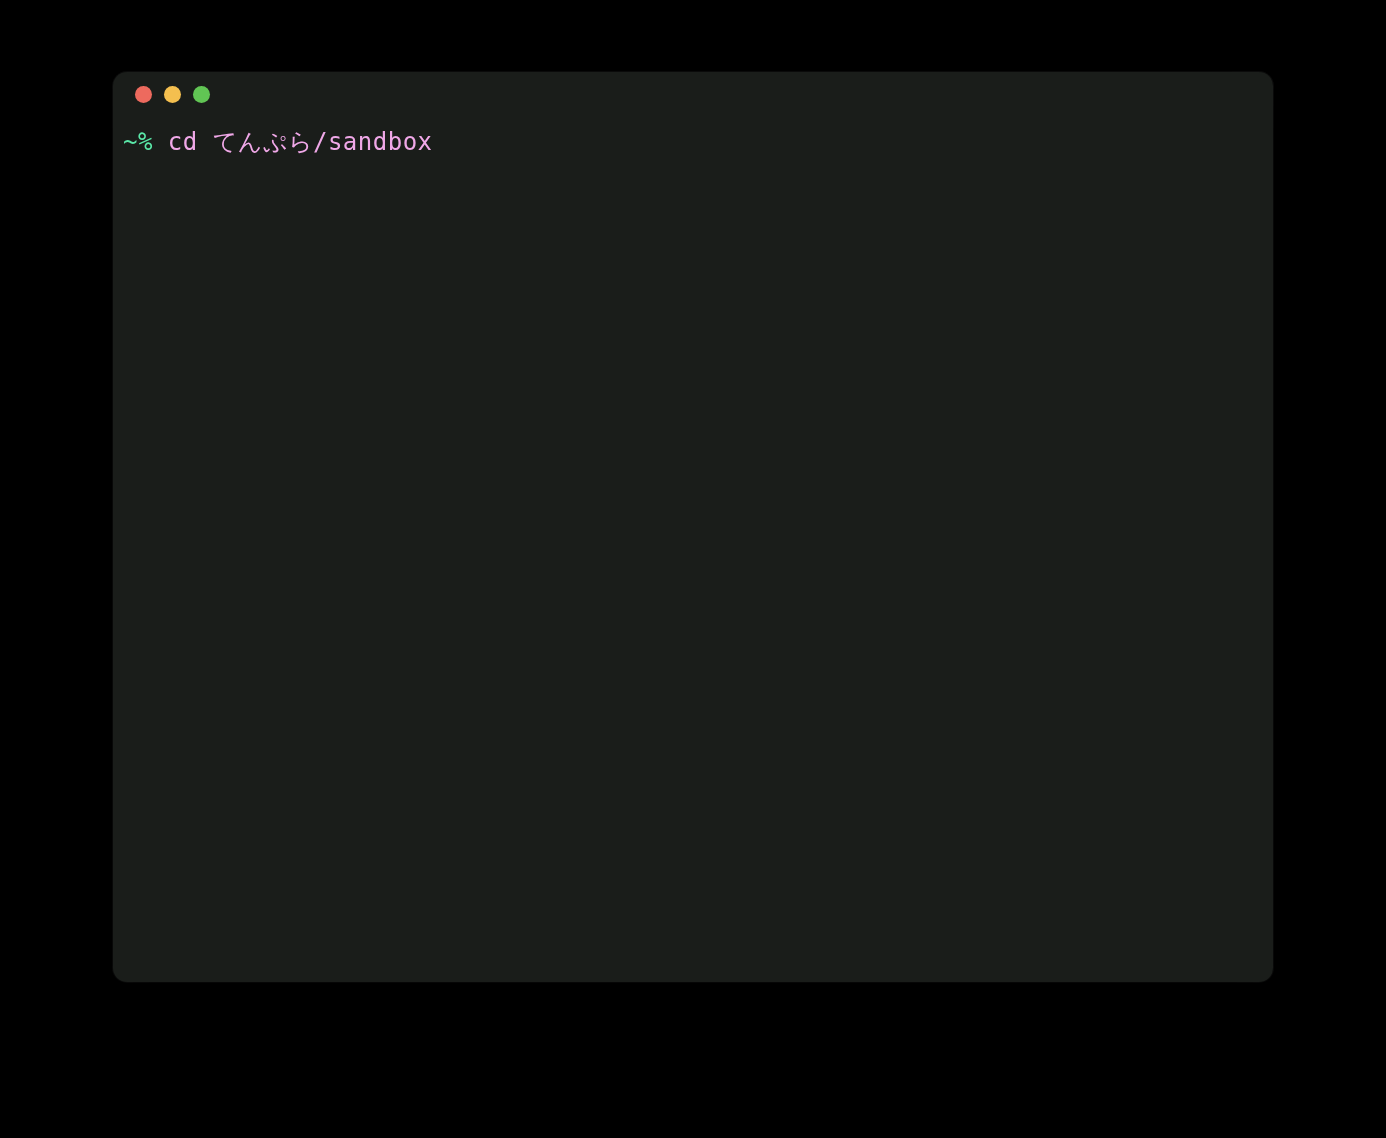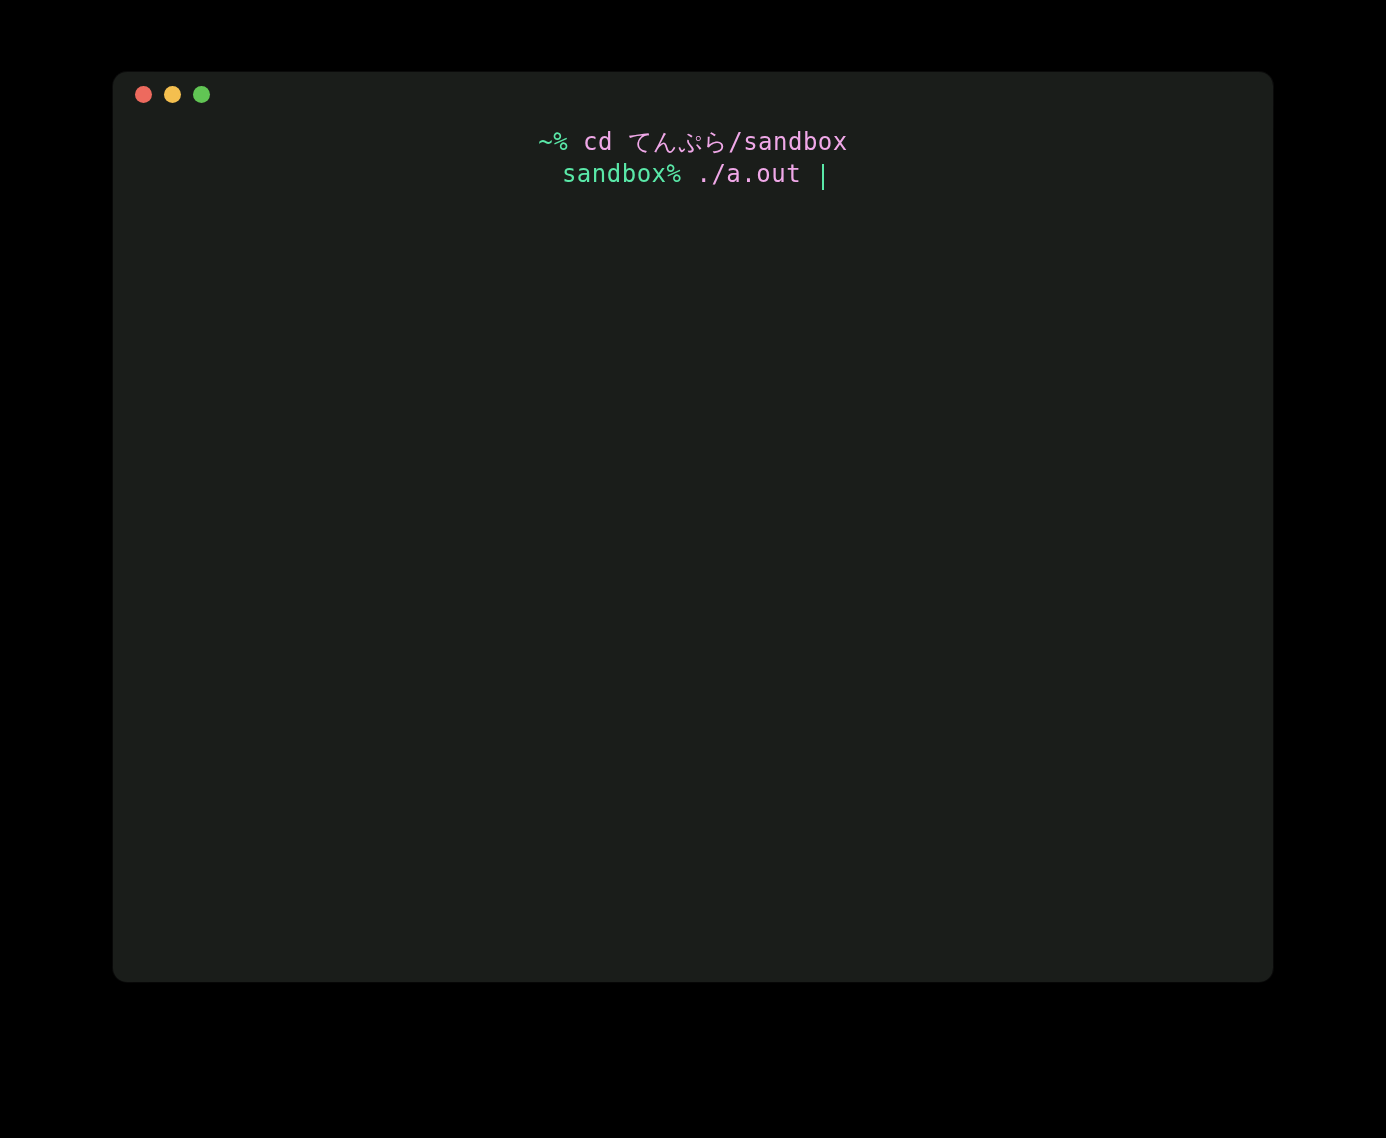--- a/index.html
+++ b/index.html
@@ -60,21 +60,20 @@
       padding: 10px 10px 10px 10px;
       font-family: "SF Mono", "Monaco", "Menlo", "Consolas", monospace;
       font-size: 24px;
       line-height: 1.35;
       font-weight: 400;
       letter-spacing: 0.5px;
     }
     
     .line {
       white-space: pre;
-      text-align: center;
     }
     
     .prompt {
       color: #5ae8a8;
     }
     
     .command {
       color: #f0a8e8;
     }
     
@@ -93,15 +92,14 @@
 <body>
 
 <div class="terminal-window">
   <div class="titlebar">
     <div class="traffic-light red"></div>
     <div class="traffic-light yellow"></div>
     <div class="traffic-light green"></div>
   </div>
   <div class="terminal-body">
     <div class="line"><span class="prompt">~% </span><span class="command">cd てんぷら/sandbox</span></div>
-    <div class="line"><span class="prompt">sandbox% </span><span class="command">./a.out </span><span class="cursor"></span></div>
   </div>
 </div>
 
 </body></html>

